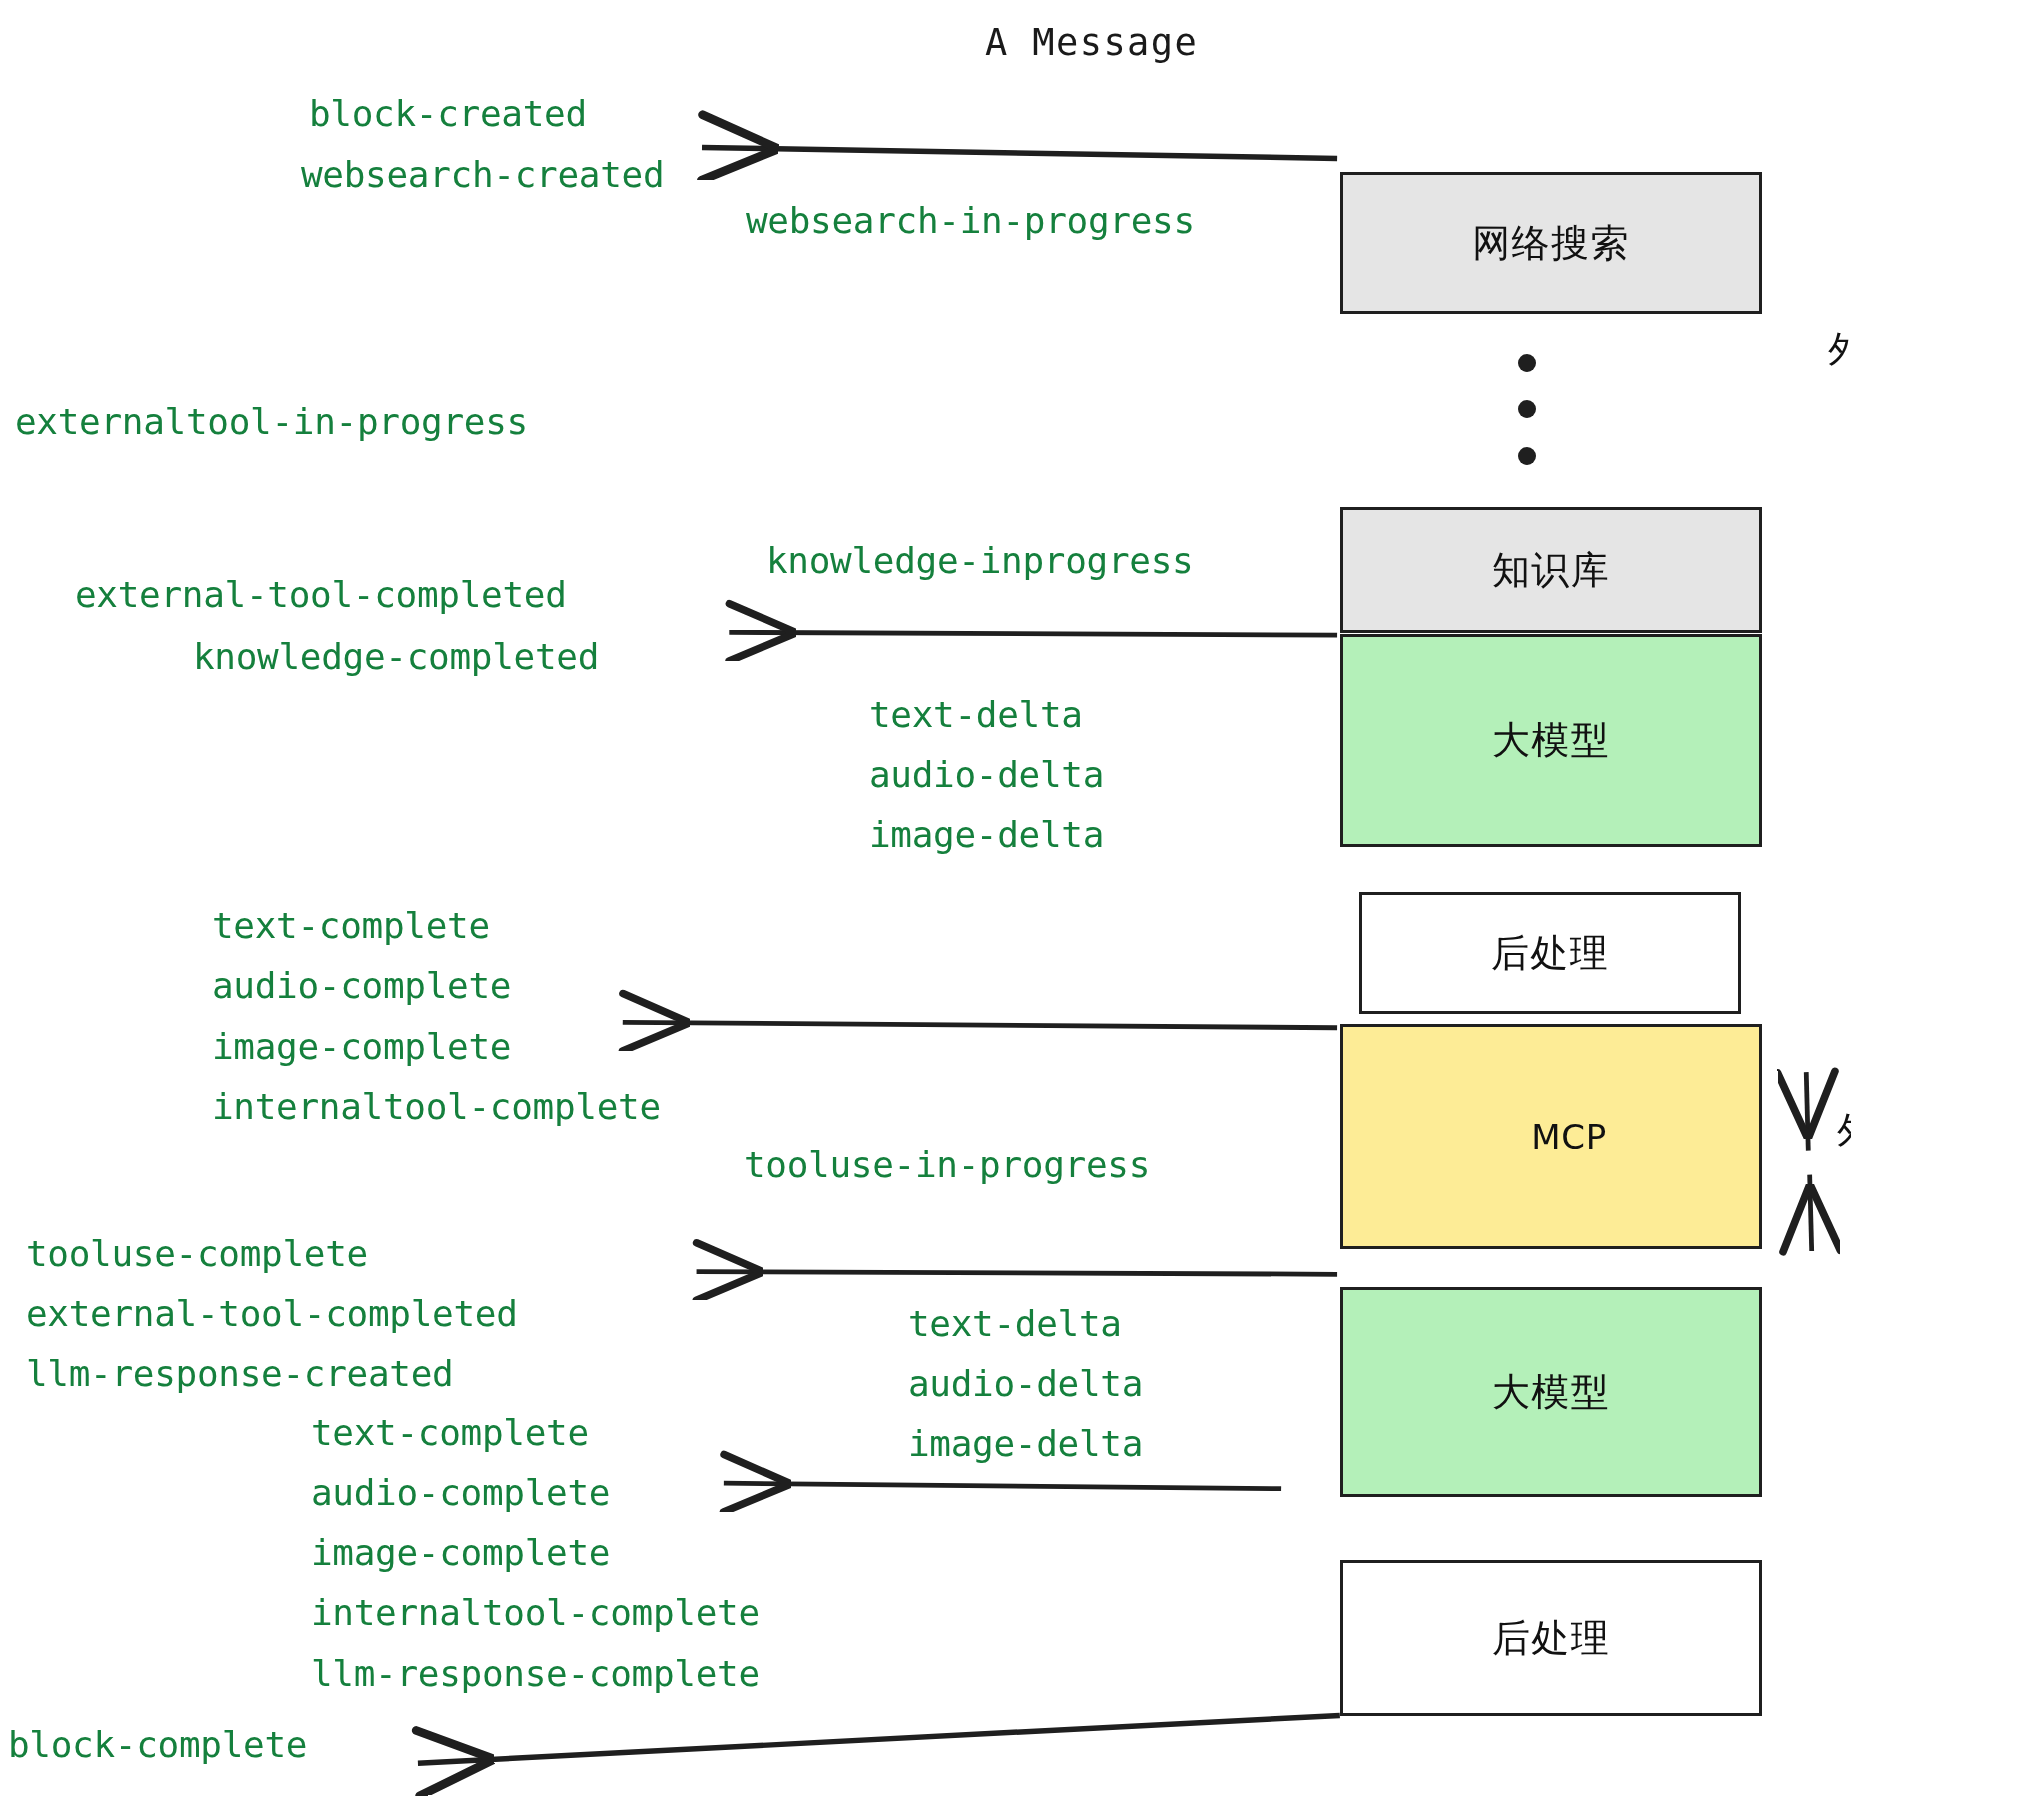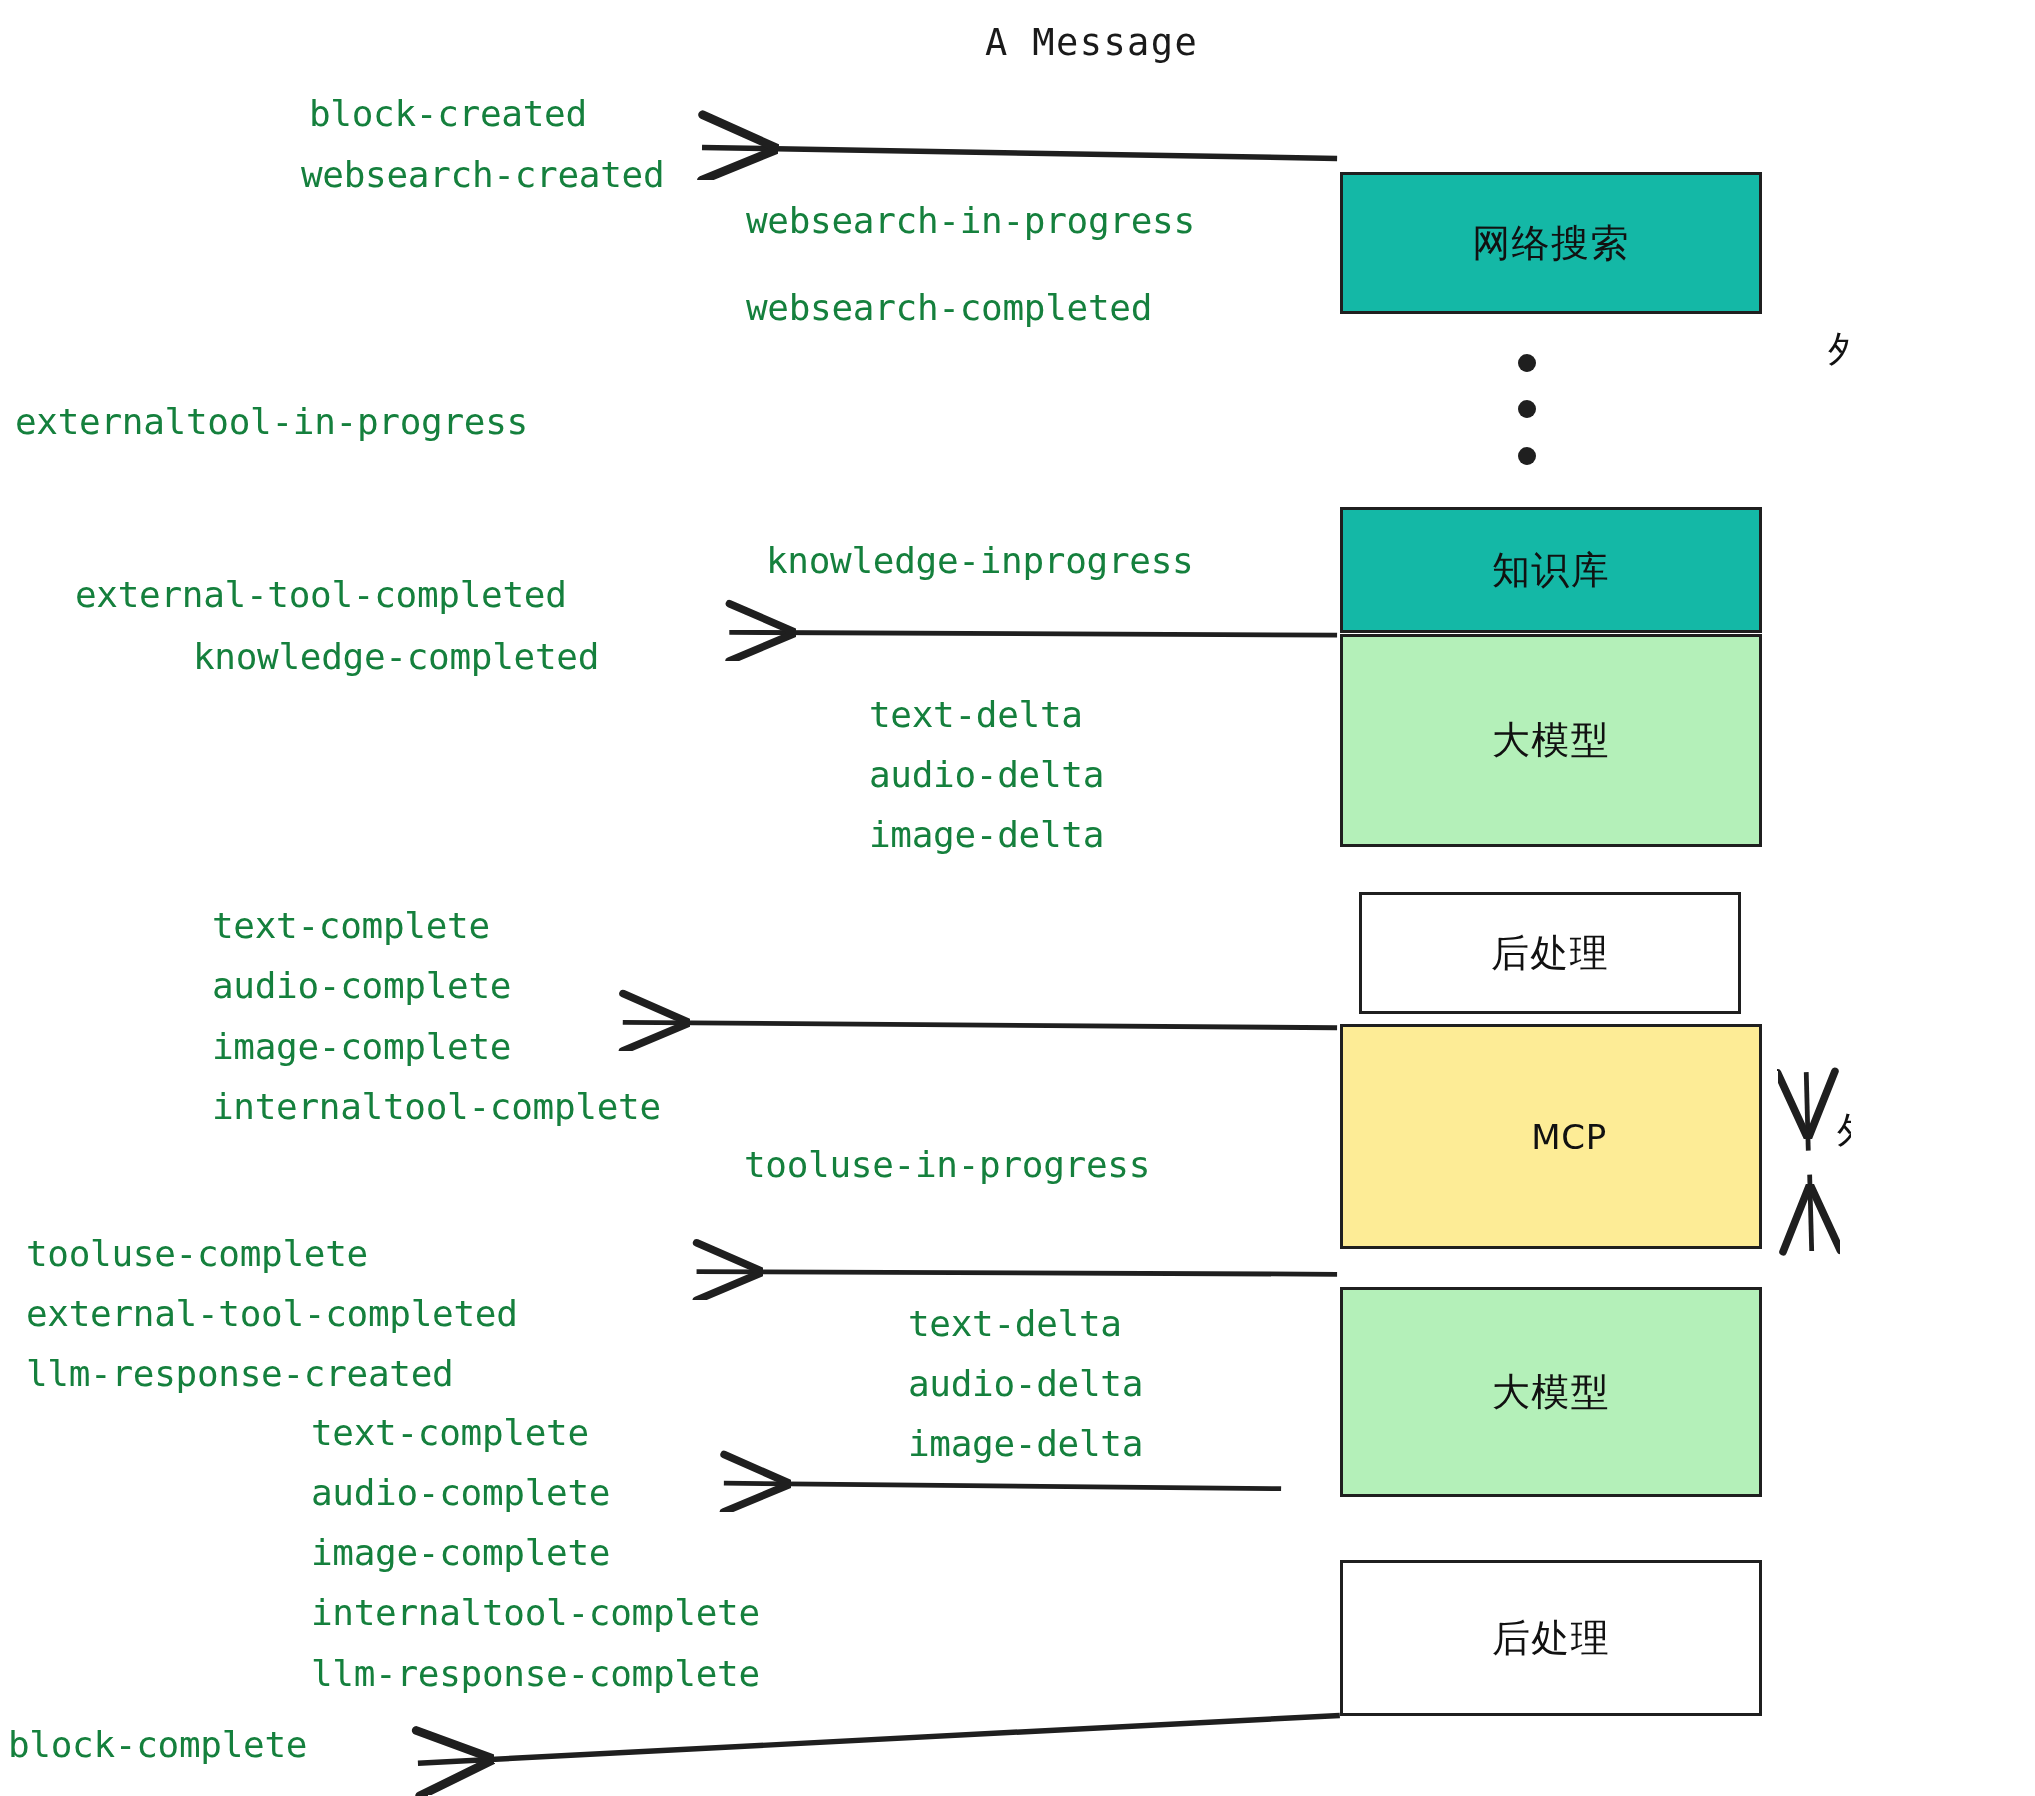--- a/index.html
+++ b/index.html
@@ -34,21 +34,21 @@
     box-sizing:border-box;
     border:3.4px solid #1f1f1f;
     display:flex;
     align-items:center;
     justify-content:center;
     font-family:"DejaVu Sans","Liberation Sans",sans-serif;
     font-size:38px;
     color:#111111;
     letter-spacing:1.4px;
   }
-  .box.pink{background:#14b8a6;font-family:Liberation Serif, serif;}
+  .box.pink{background:#e5e5e5;font-family:Liberation Serif, serif;}
   .box.green{background:#b4f0b9;}
   .box.yellow{background:#fdec96;padding-left:36px;}
   .box.white{background:#ffffff;}
   .box.mcp{font-size:34px;letter-spacing:0.7px;}
   .dot{
     position:absolute;
     width:18px;height:18px;
     border-radius:50%;
     background:#1f1f1f;
   }
@@ -70,21 +70,20 @@
 </head>
 <body>
 
 <div id="stage">
 
   <div class="title" style="left:985px;top:20.5px;">A Message</div>
 
   <div class="evt" style="left:309px;top:96px;">block-created</div>
   <div class="evt" style="left:301px;top:157px;">websearch-created</div>
   <div class="evt" style="left:746px;top:203px;">websearch-in-progress</div>
-  <div class="evt" style="left:746px;top:290px;">websearch-completed</div>
   <div class="evt" style="left:15px;top:404px;">externaltool-in-progress</div>
 
   <div class="evt" style="left:766px;top:543px;">knowledge-inprogress</div>
   <div class="evt" style="left:75px;top:577px;">external-tool-completed</div>
   <div class="evt" style="left:193px;top:639px;">knowledge-completed</div>
 
   <div class="evt" style="left:869px;top:697px;">text-delta</div>
   <div class="evt" style="left:869px;top:757px;">audio-delta</div>
   <div class="evt" style="left:869px;top:817px;">image-delta</div>
 

